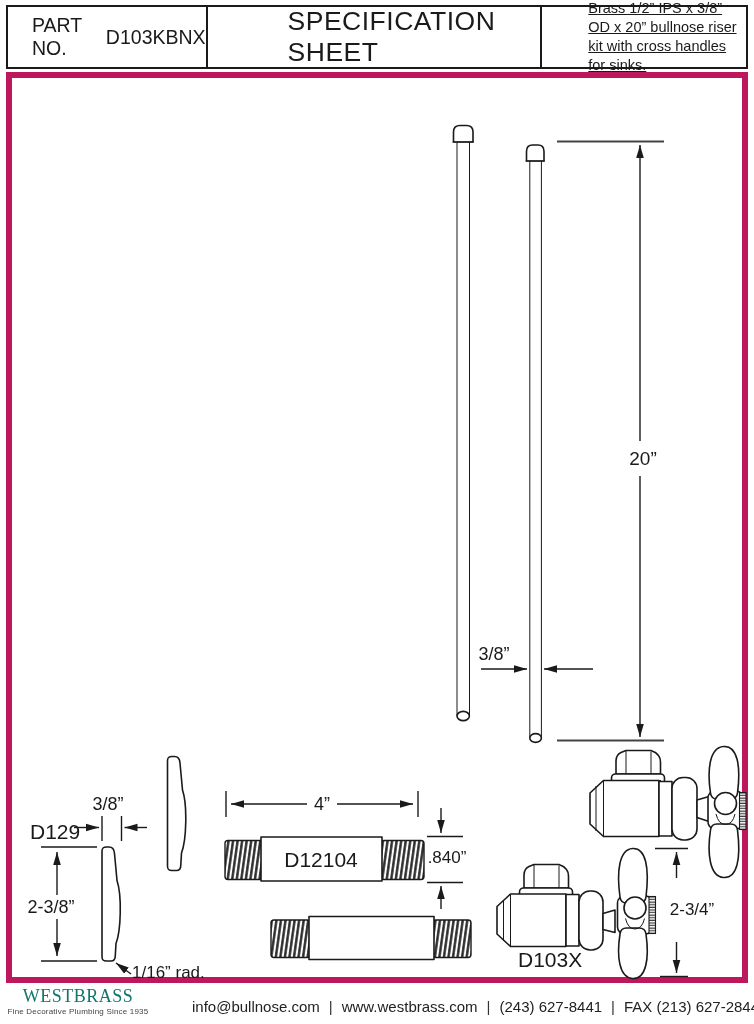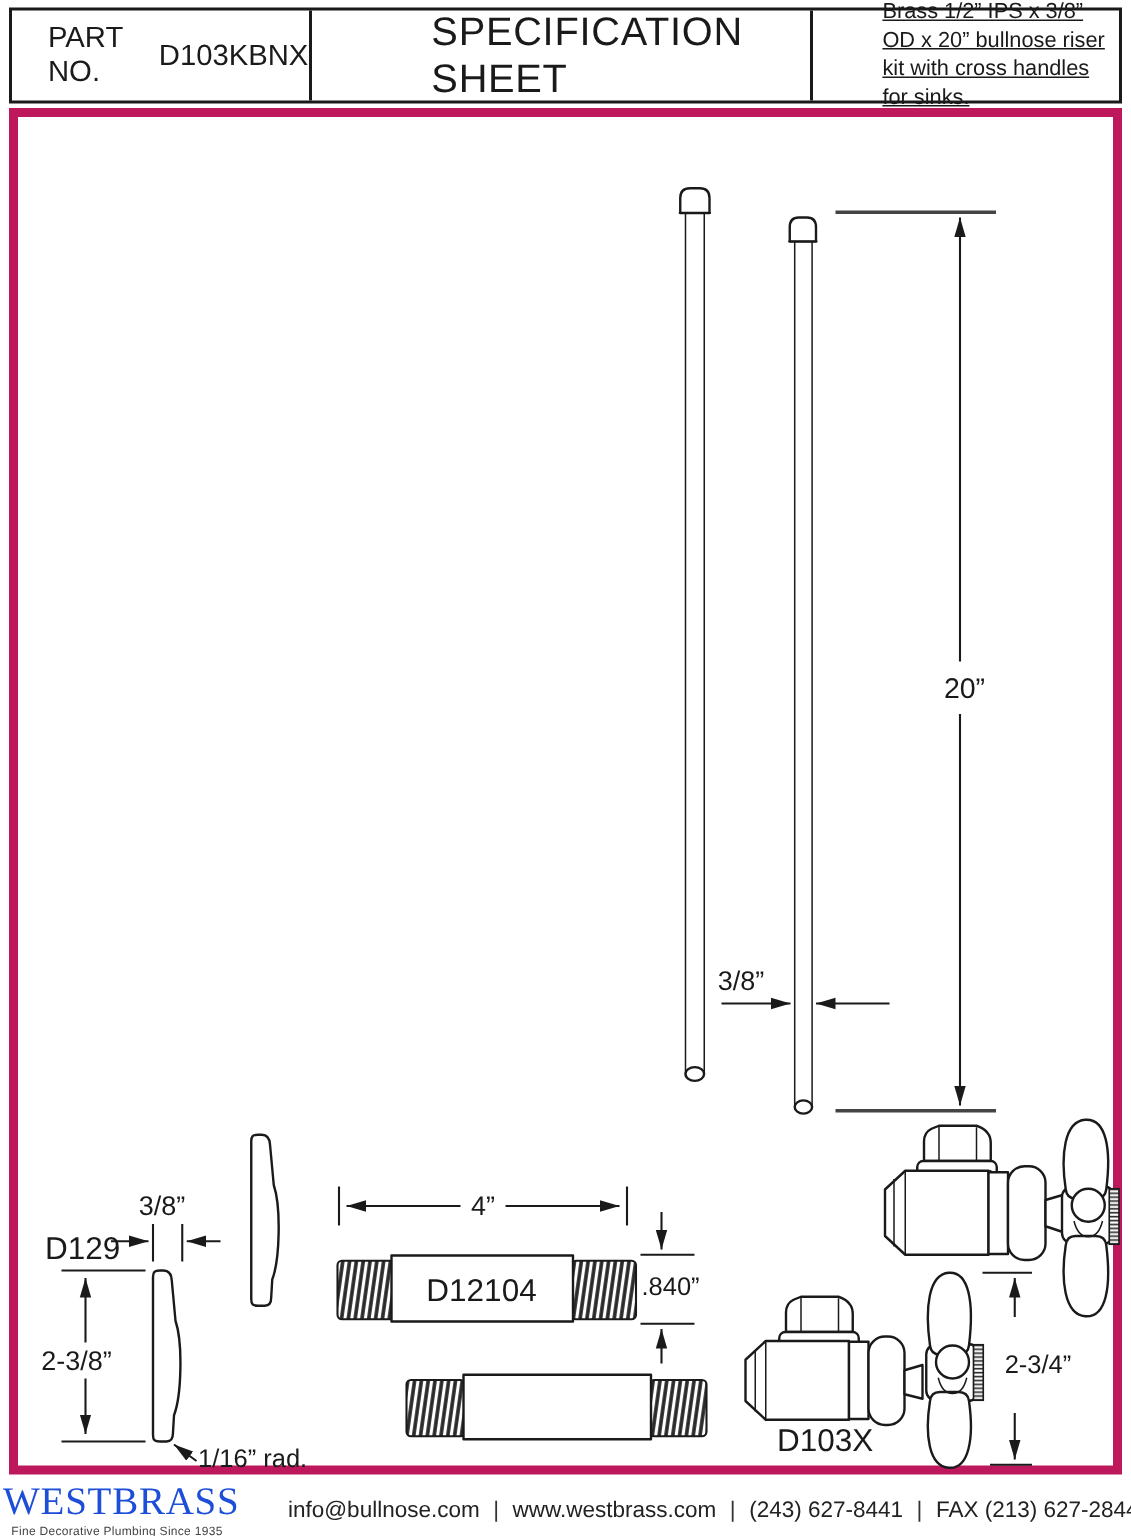--- a/index.html
+++ b/index.html
@@ -21,21 +21,21 @@
   .dim-lg{font-size:19px;}
   .dim-sm{font-size:17px;}
   .part{font-size:21px;}
   .dl{stroke:#1a1a1a;stroke-width:1.4;fill:none;}
   .tick{stroke:#444;stroke-width:2.2;fill:none;}
   .ol{stroke:#1a1a1a;stroke-width:1.6;fill:#fff;stroke-linejoin:round;}
   .tl{stroke:#1a1a1a;stroke-width:1;fill:none;}
 
   
   .brand{position:absolute;left:2px;top:986px;width:152px;text-align:center;}
-  .brand-name{font-family:"Liberation Serif",serif;font-size:26px;letter-spacing:.5px;color:#1d4ed8;}
+  .brand-name{font-family:"Liberation Serif",serif;font-size:18px;letter-spacing:.5px;color:#0f766e;}
   .brand-tag{font-size:8px;color:#444;margin-top:0px;letter-spacing:.2px;}
   .contacts{position:absolute;left:192px;top:998px;font-size:15px;white-space:nowrap;color:#222;}
   .sep{margin:0 9px;color:#333;}
 </style>
 </head>
 <body>
 
 <div class="page">
 
   <div class="header">

